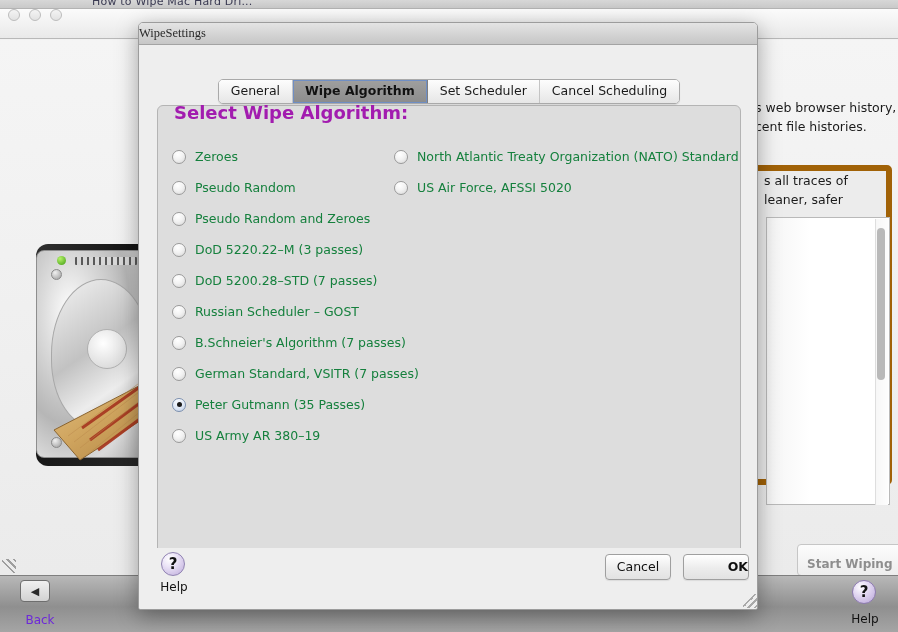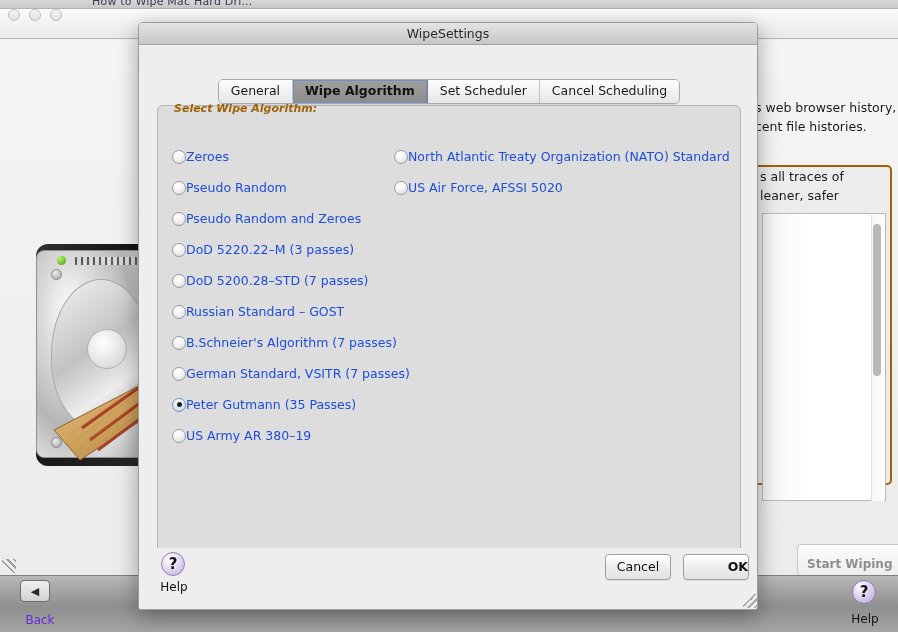--- a/index.html
+++ b/index.html
@@ -54,21 +54,21 @@
     background: linear-gradient(#f5f5f5, #ebebeb);
   }
   .app-desc {
     position: absolute; left: 755px; top: 58px; width: 150px;
     font-size: 12.5px; color: #1b1b1b; line-height: 19px;
     white-space: nowrap;
   }
   .app-inner-panel {
     position: absolute; left: 752px; top: 125px; width: 140px; height: 320px;
     background: #ececec;
-    border: 2px solid #a16207;
+    border: 6px solid #a16207;
     border-radius: 5px;
   }
   .app-inner-panel .ptext {
     position: absolute; left: 6px; top: 0px; width: 150px;
     font-size: 12.5px; color: #1b1b1b; line-height: 19px;
     white-space: nowrap;
   }
   .app-listbox {
     position: absolute; left: 8px; top: 46px; width: 124px; height: 288px;
     background: linear-gradient(90deg,#f4f4f4 0%, #ffffff 35%, #ffffff 100%);
@@ -185,21 +185,21 @@
     border: 1px solid #9c9c9c;
     border-radius: 5px 5px 3px 3px;
     box-shadow: 0 6px 22px rgba(0,0,0,.35);
     overflow: hidden;
   }
   .dialog-titlebar {
     position: relative;
     height: 22px;
     background: linear-gradient(#e4e4e4, #c6c6c6);
     border-bottom: 1px solid #a3a3a3;
-    display: flex; align-items: center; justify-content: center;
+    display: flex; align-items: center; justify-content: flex-start; font-family: Liberation Serif, serif;
   }
   .dialog-title {
     font-size: 12.5px; color: #2a2a2a;
   }
   .dialog-inner {
     position: relative;
     height: 565px;
     background: #eeeeee;
     padding: 0;
   }
@@ -237,21 +237,21 @@
   
   .panel {
     position: absolute; left: 18px; top: 60px;
     width: 584px; height: 466px;
     background: #dddddd;
     border: 1px solid #b4b4b4;
     border-radius: 6px;
   }
   .panel-heading {
     position: absolute; left: 35px; top: 57px;
-    font-size: 11px; font-weight: bold; color: #a16207; font-style: italic;
+    font-size: 18px; font-weight: bold; color: #a21caf;
   }
   .radio-col {
     position: absolute;
   }
   .radio-col.left  { left: 33px;  top: 96px;  width: 260px; }
   .radio-col.right { left: 255px; top: 96px;  width: 330px; }
   .radio-row {
     display: flex; align-items: center;
     height: 31px;
   }
@@ -267,21 +267,22 @@
     background: radial-gradient(circle at 40% 30%, #f6f9ff 0%, #dfe8f6 50%, #b9c8e0 100%);
     border: 1px solid #7b8fae;
   }
   .radio.checked::after {
     content: "";
     position: absolute; left: 3.5px; top: 3.5px;
     width: 5px; height: 5px; border-radius: 50%;
     background: #1b1b1b;
   }
   .radio-label {
-    font-size: 12.5px; color: #1d4ed8;
+    margin-left: 9px;
+    font-size: 12.5px; color: #15803d;
     white-space: nowrap;
   }
 
   
   .dialog-footer {
     position: absolute; left: 0; bottom: 0; width: 620px; height: 62px;
     background: #eeeeee;
   }
   .help-btn {
     position: absolute; left: 22px; top: 4px;
@@ -445,21 +446,21 @@
         <div class="radio-row">
           <span class="radio"></span>
           <span class="radio-label">DoD 5220.22–M (3 passes)</span>
         </div>
         <div class="radio-row">
           <span class="radio"></span>
           <span class="radio-label">DoD 5200.28–STD (7 passes)</span>
         </div>
         <div class="radio-row">
           <span class="radio"></span>
-          <span class="radio-label">Russian Standard – GOST</span>
+          <span class="radio-label">Russian Scheduler – GOST</span>
         </div>
         <div class="radio-row">
           <span class="radio"></span>
           <span class="radio-label">B.Schneier's Algorithm (7 passes)</span>
         </div>
         <div class="radio-row">
           <span class="radio"></span>
           <span class="radio-label">German Standard, VSITR (7 passes)</span>
         </div>
         <div class="radio-row">

